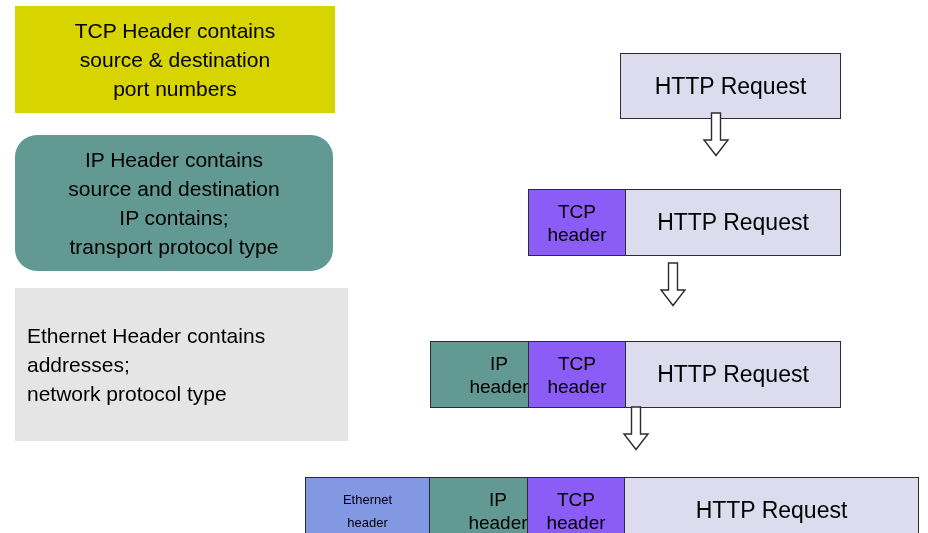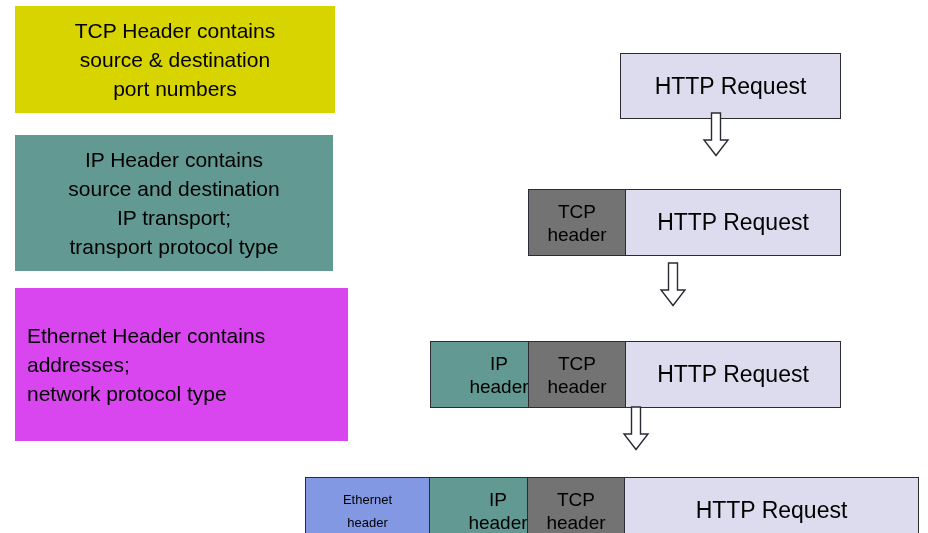--- a/index.html
+++ b/index.html
@@ -41,24 +41,25 @@
   .note-center { text-align: center; align-items: center; }
   .note-left   { text-align: left;  align-items: flex-start; }
 
   #note-tcp {
     left: 15px; top: 6px; width: 320px; height: 107px;
     background: #d8d400;
   }
   #note-ip {
     left: 15px; top: 135px; width: 318px; height: 136px;
     background: #629993;
+    border-radius: 22px;
   }
   #note-eth {
     left: 15px; top: 288px; width: 333px; height: 153px;
-    background: #d946ef;
+    background: #e5e5e5;
     padding-left: 12px;
   }
 
   
   .pdu-row {
     position: absolute;
     display: flex;
     box-sizing: border-box;
     border: 1px solid #2b2b33;
     background: #ffffff;
@@ -72,21 +73,21 @@
     justify-content: center;
     text-align: center;
     color: #000000;
     border-right: 1px solid #2b2b33;
     overflow: hidden;
   }
   .cell:last-child { border-right: none; }
   .cell .line { white-space: pre; display: block; }
 
   .cell-payload { background: #dcdcee; font-size: 23px; line-height: 27px; }
-  .cell-tcp     { background: #737373; font-size: 19px; line-height: 23px; }
+  .cell-tcp     { background: #8b5cf6; font-size: 19px; line-height: 23px; }
   .cell-ip      { background: #629993; font-size: 19px; line-height: 23px; padding-left: 39px; }
   .cell-eth     { background: #8398e3; font-size: 13px; line-height: 23px; }
   .cell-fcs     { background: #8398e3; font-size: 21px; line-height: 25px; }
 
   #row-1 { left: 620px; top: 36px;  width: 221px; height: 66px; }
   #row-2 { left: 528px; top: 172px; width: 313px; height: 67px; }
   #row-3 { left: 430px; top: 324px; width: 411px; height: 67px; }
   #row-4 { left: 305px; top: 460px; width: 614px; height: 67px; }
 
   
@@ -106,21 +107,21 @@
 
   <div class="note note-center" id="note-tcp">
     <span class="line">TCP Header contains</span>
     <span class="line">source &amp; destination</span>
     <span class="line">port numbers</span>
   </div>
 
   <div class="note note-center" id="note-ip">
     <span class="line">IP Header contains</span>
     <span class="line">source and destination</span>
-    <span class="line">IP transport;</span>
+    <span class="line">IP contains;</span>
     <span class="line">transport protocol type</span>
   </div>
 
   <div class="note note-left" id="note-eth">
     <span class="line">Ethernet Header contains</span>
     <span class="line">addresses;</span>
     <span class="line">network protocol type</span>
   </div>
 
   <div class="pdu-row" id="row-1">

